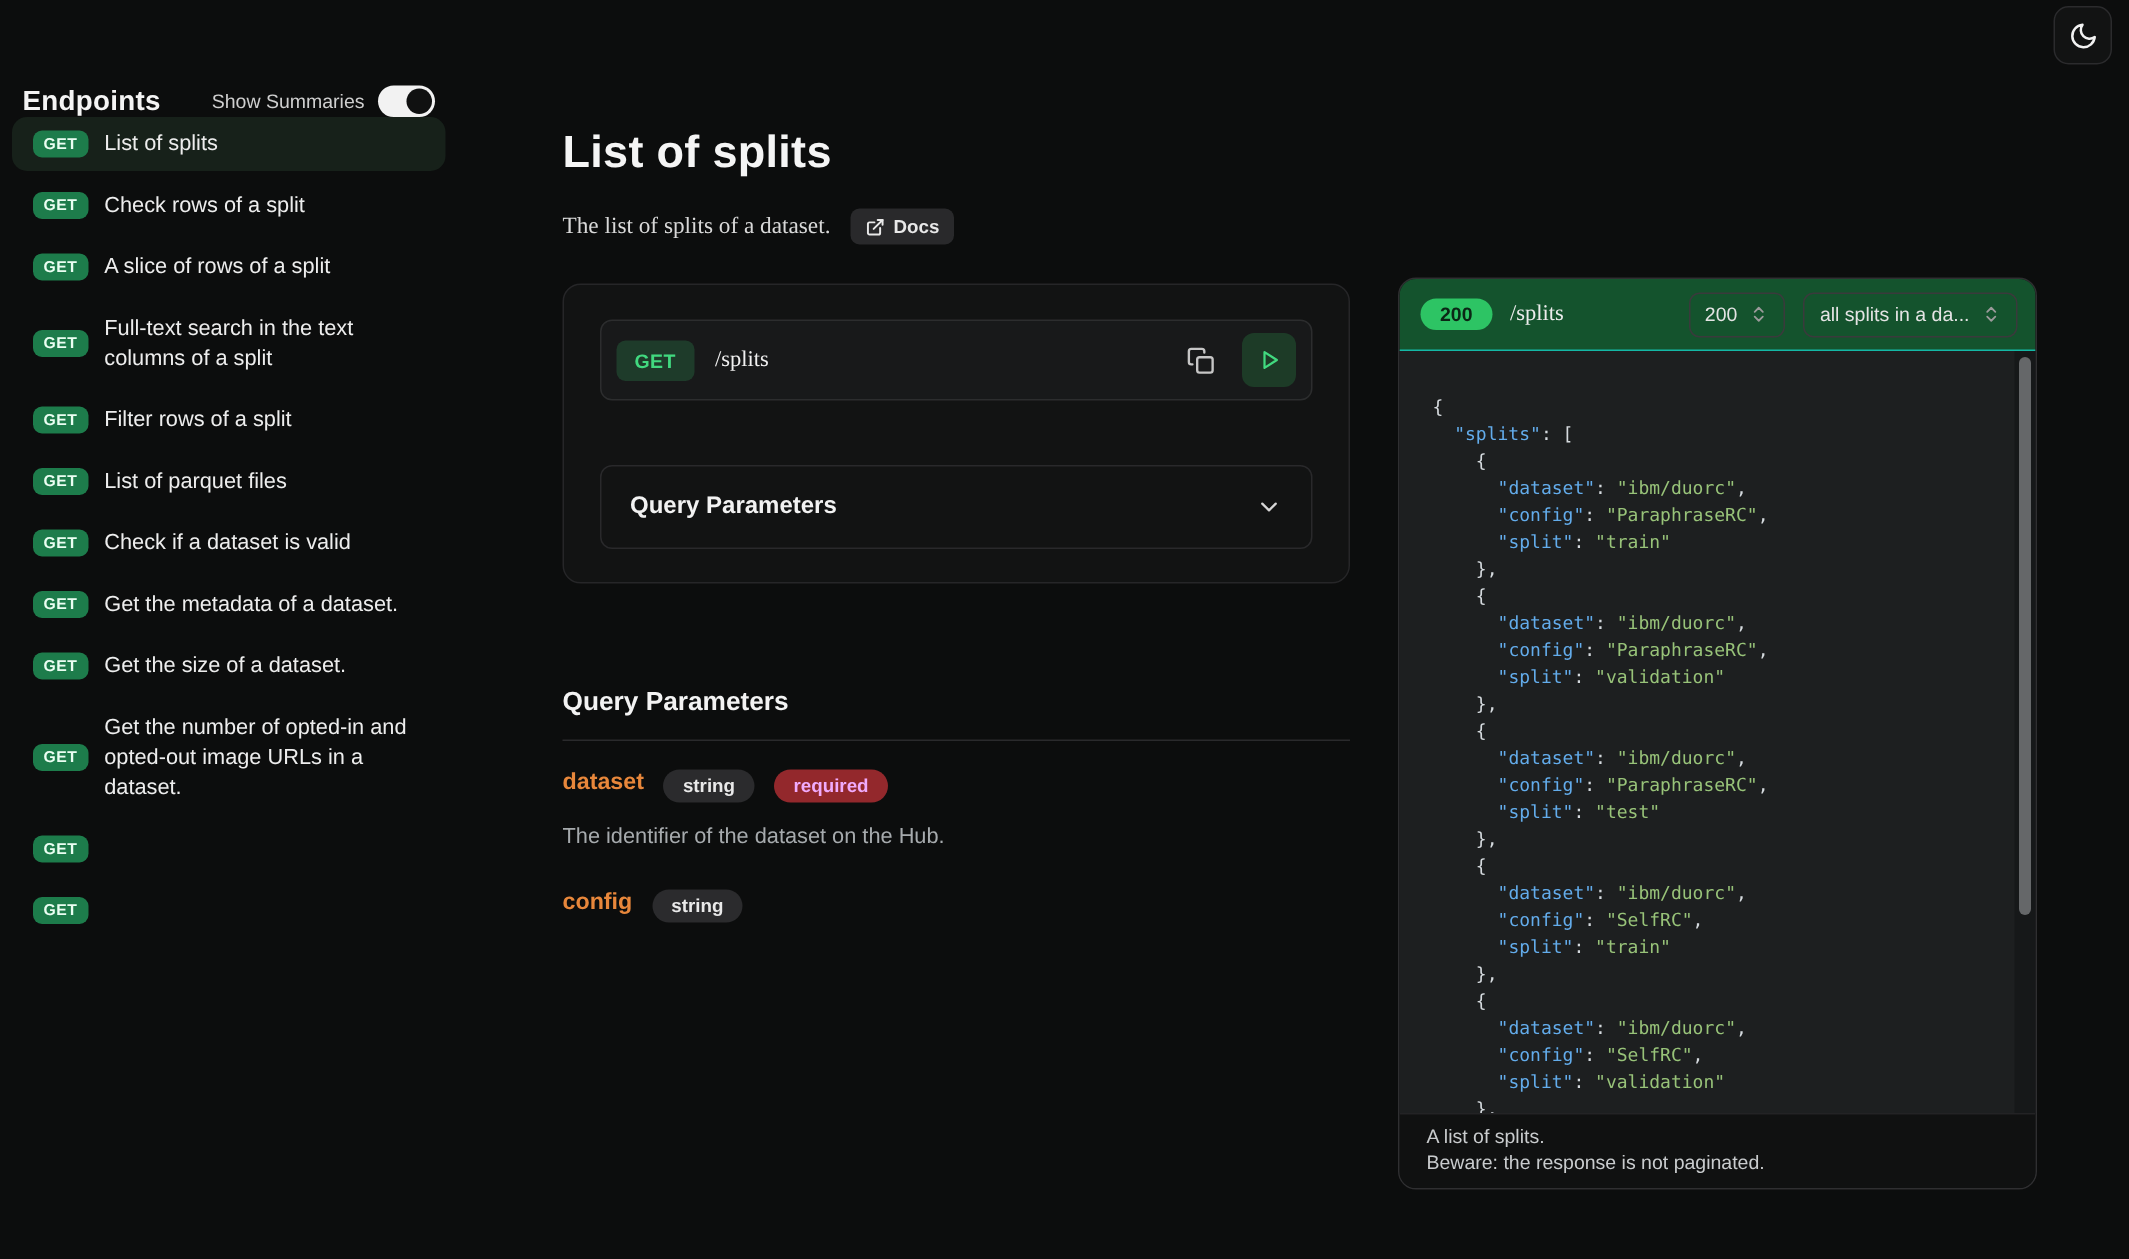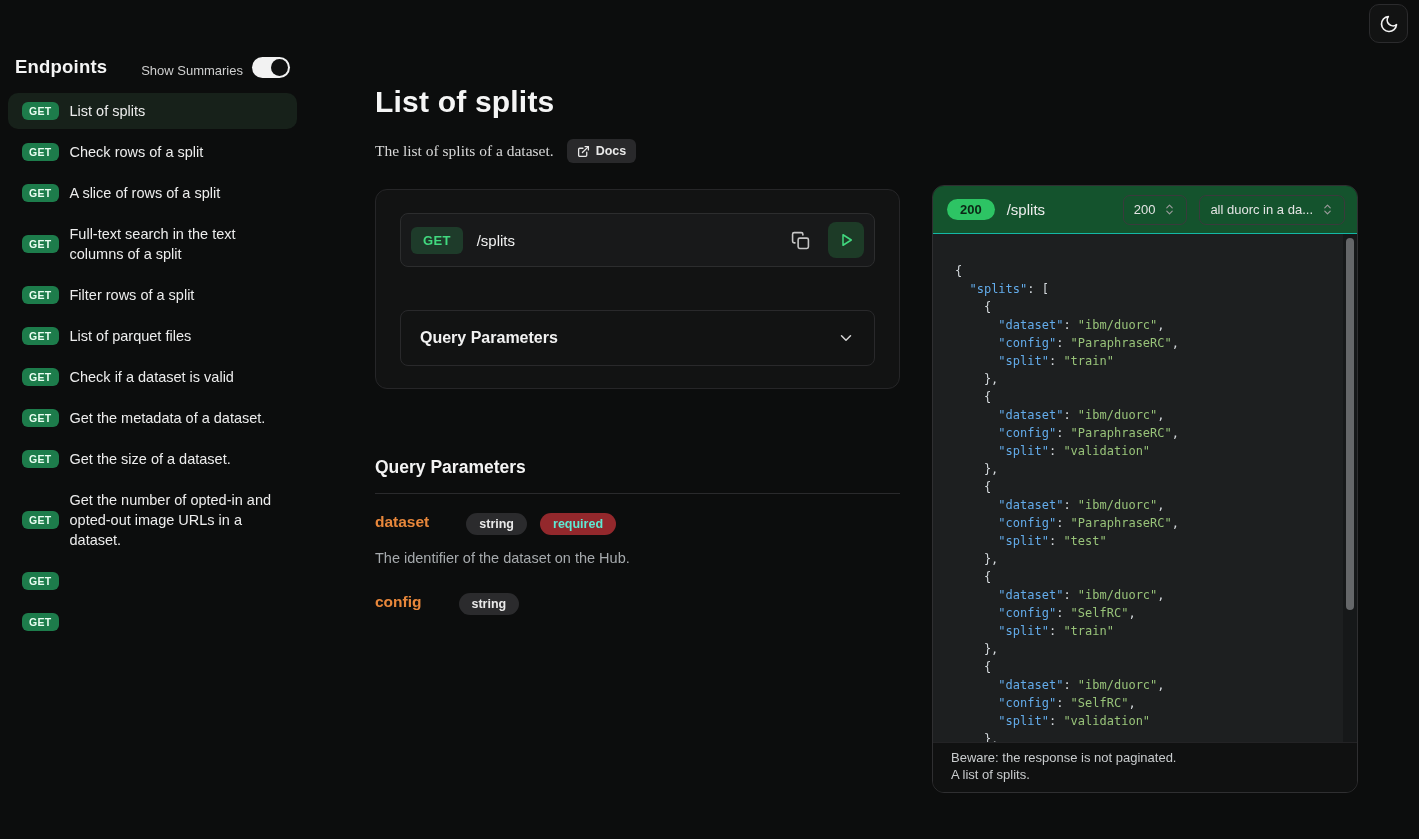--- a/index.html
+++ b/index.html
@@ -3,32 +3,32 @@
 <meta charset="utf-8">
 <style>
   * { margin:0; padding:0; box-sizing:border-box; }
   html,body { width:1419px; height:839px; overflow:hidden; }
   body {
     background:#0c0d0d;
     font-family:"Liberation Sans", sans-serif;
     color:#ececec;
     position:relative;
   }
-  .mono { font-family:Liberation Sans, sans-serif; }
+  .mono { font-family:Liberation Serif, serif; }
 
   
   .theme-btn {
     position:absolute; top:4px; right:11px; width:39px; height:39px;
     border:1px solid #2b2b2d; border-radius:10px; background:#121313;
     display:flex; align-items:center; justify-content:center; cursor:pointer;
   }
 
   
   .sidebar { position:absolute; left:8px; top:56px; width:289px; }
-  .sidebar-head { display:flex; align-items:flex-end; padding:0 7px; margin-bottom:15px; }
+  .sidebar-head { display:flex; align-items:center; padding:0 7px; }
   .sidebar-title { font-size:18.5px; font-weight:700; color:#f4f4f4; letter-spacing:.2px; }
   .sidebar-head .spacer { flex:1; }
   .toggle-label { font-size:13px; color:#cfcfcf; margin-right:9px; }
   .toggle {
     width:38px; height:21px; border-radius:11px; background:#f2f2f2;
     position:relative; cursor:pointer; flex:0 0 auto;
   }
   .toggle .knob {
     position:absolute; top:2px; right:2px; width:17px; height:17px;
     border-radius:50%; background:#101111;
@@ -82,24 +82,24 @@
   .qp-label { font-size:16px; font-weight:700; color:#f2f2f2; }
 
   .params-section { margin-top:68px; }
   .params-title { font-size:17.5px; font-weight:700; color:#f3f3f3; padding-bottom:15px; border-bottom:1px solid #2a2a2c; }
   .param-block { margin-top:19px; }
   .param-block + .param-block { margin-top:27px; }
   .param-row { display:flex; gap:13px; }
   .param-name { font-size:15.5px; font-weight:700; color:#e8873b; }
   .type-badge {
     background:#2b2b2d; color:#e9e9e9; font-size:12.5px; font-weight:600;
-    padding:4px 13px; border-radius:999px;margin-left:24px;
+    padding:4px 13px; border-radius:999px;
   }
   .req-badge {
-    background:#93282c; color:#5eead4; font-size:12.5px; font-weight:600;
+    background:#93282c; color:#f0abfc; font-size:12.5px; font-weight:600;
     padding:4px 13px; border-radius:999px;
   }
   .param-desc { margin-top:15px; font-size:14.5px; color:#a6aaad; }
 
   
   .resp-panel {
     position:absolute; left:932px; top:185px; width:426px; height:608px;
     border:1px solid #2f2f31; border-radius:12px; background:#101111;
     display:flex; flex-direction:column; overflow:hidden;
   }
@@ -287,34 +287,34 @@
     <button class="sel">
       <span>200</span>
       <span>
         <svg width="13" height="13" viewBox="0 0 24 24" fill="none" stroke="#9a9a9a" stroke-width="2.2" stroke-linecap="round" stroke-linejoin="round">
             <path d="m7 15 5 5 5-5"></path>
             <path d="m7 9 5-5 5 5"></path>
           </svg>
       </span>
     </button>
     <button class="sel">
-      <span>all duorc in a da...</span>
+      <span>all splits in a da...</span>
       <span>
         <svg width="13" height="13" viewBox="0 0 24 24" fill="none" stroke="#9a9a9a" stroke-width="2.2" stroke-linecap="round" stroke-linejoin="round">
             <path d="m7 15 5 5 5-5"></path>
             <path d="m7 9 5-5 5 5"></path>
           </svg>
       </span>
     </button>
   </div>
 
   <div class="code-wrap">
     <div class="code" id="json-code"><div class="code-line"><span class="p">{</span></div><div class="code-line"><span class="p">  </span><span class="k">"splits"</span><span class="p">: [</span></div><div class="code-line"><span class="p">    {</span></div><div class="code-line"><span class="p">      </span><span class="k">"dataset"</span><span class="p">: </span><span class="s">"ibm/duorc"</span><span class="p">,</span></div><div class="code-line"><span class="p">      </span><span class="k">"config"</span><span class="p">: </span><span class="s">"ParaphraseRC"</span><span class="p">,</span></div><div class="code-line"><span class="p">      </span><span class="k">"split"</span><span class="p">: </span><span class="s">"train"</span></div><div class="code-line"><span class="p">    },</span></div><div class="code-line"><span class="p">    {</span></div><div class="code-line"><span class="p">      </span><span class="k">"dataset"</span><span class="p">: </span><span class="s">"ibm/duorc"</span><span class="p">,</span></div><div class="code-line"><span class="p">      </span><span class="k">"config"</span><span class="p">: </span><span class="s">"ParaphraseRC"</span><span class="p">,</span></div><div class="code-line"><span class="p">      </span><span class="k">"split"</span><span class="p">: </span><span class="s">"validation"</span></div><div class="code-line"><span class="p">    },</span></div><div class="code-line"><span class="p">    {</span></div><div class="code-line"><span class="p">      </span><span class="k">"dataset"</span><span class="p">: </span><span class="s">"ibm/duorc"</span><span class="p">,</span></div><div class="code-line"><span class="p">      </span><span class="k">"config"</span><span class="p">: </span><span class="s">"ParaphraseRC"</span><span class="p">,</span></div><div class="code-line"><span class="p">      </span><span class="k">"split"</span><span class="p">: </span><span class="s">"test"</span></div><div class="code-line"><span class="p">    },</span></div><div class="code-line"><span class="p">    {</span></div><div class="code-line"><span class="p">      </span><span class="k">"dataset"</span><span class="p">: </span><span class="s">"ibm/duorc"</span><span class="p">,</span></div><div class="code-line"><span class="p">      </span><span class="k">"config"</span><span class="p">: </span><span class="s">"SelfRC"</span><span class="p">,</span></div><div class="code-line"><span class="p">      </span><span class="k">"split"</span><span class="p">: </span><span class="s">"train"</span></div><div class="code-line"><span class="p">    },</span></div><div class="code-line"><span class="p">    {</span></div><div class="code-line"><span class="p">      </span><span class="k">"dataset"</span><span class="p">: </span><span class="s">"ibm/duorc"</span><span class="p">,</span></div><div class="code-line"><span class="p">      </span><span class="k">"config"</span><span class="p">: </span><span class="s">"SelfRC"</span><span class="p">,</span></div><div class="code-line"><span class="p">      </span><span class="k">"split"</span><span class="p">: </span><span class="s">"validation"</span></div><div class="code-line"><span class="p">    },</span></div></div>
     <div class="sb-track">
       <div class="sb-thumb"></div>
     </div>
   </div>
 
   <div class="resp-foot">
+    <div>A list of splits.</div>
     <div>Beware: the response is not paginated.</div>
-    <div>A list of splits.</div>
   </div>
 </section>
 
 </body></html>

